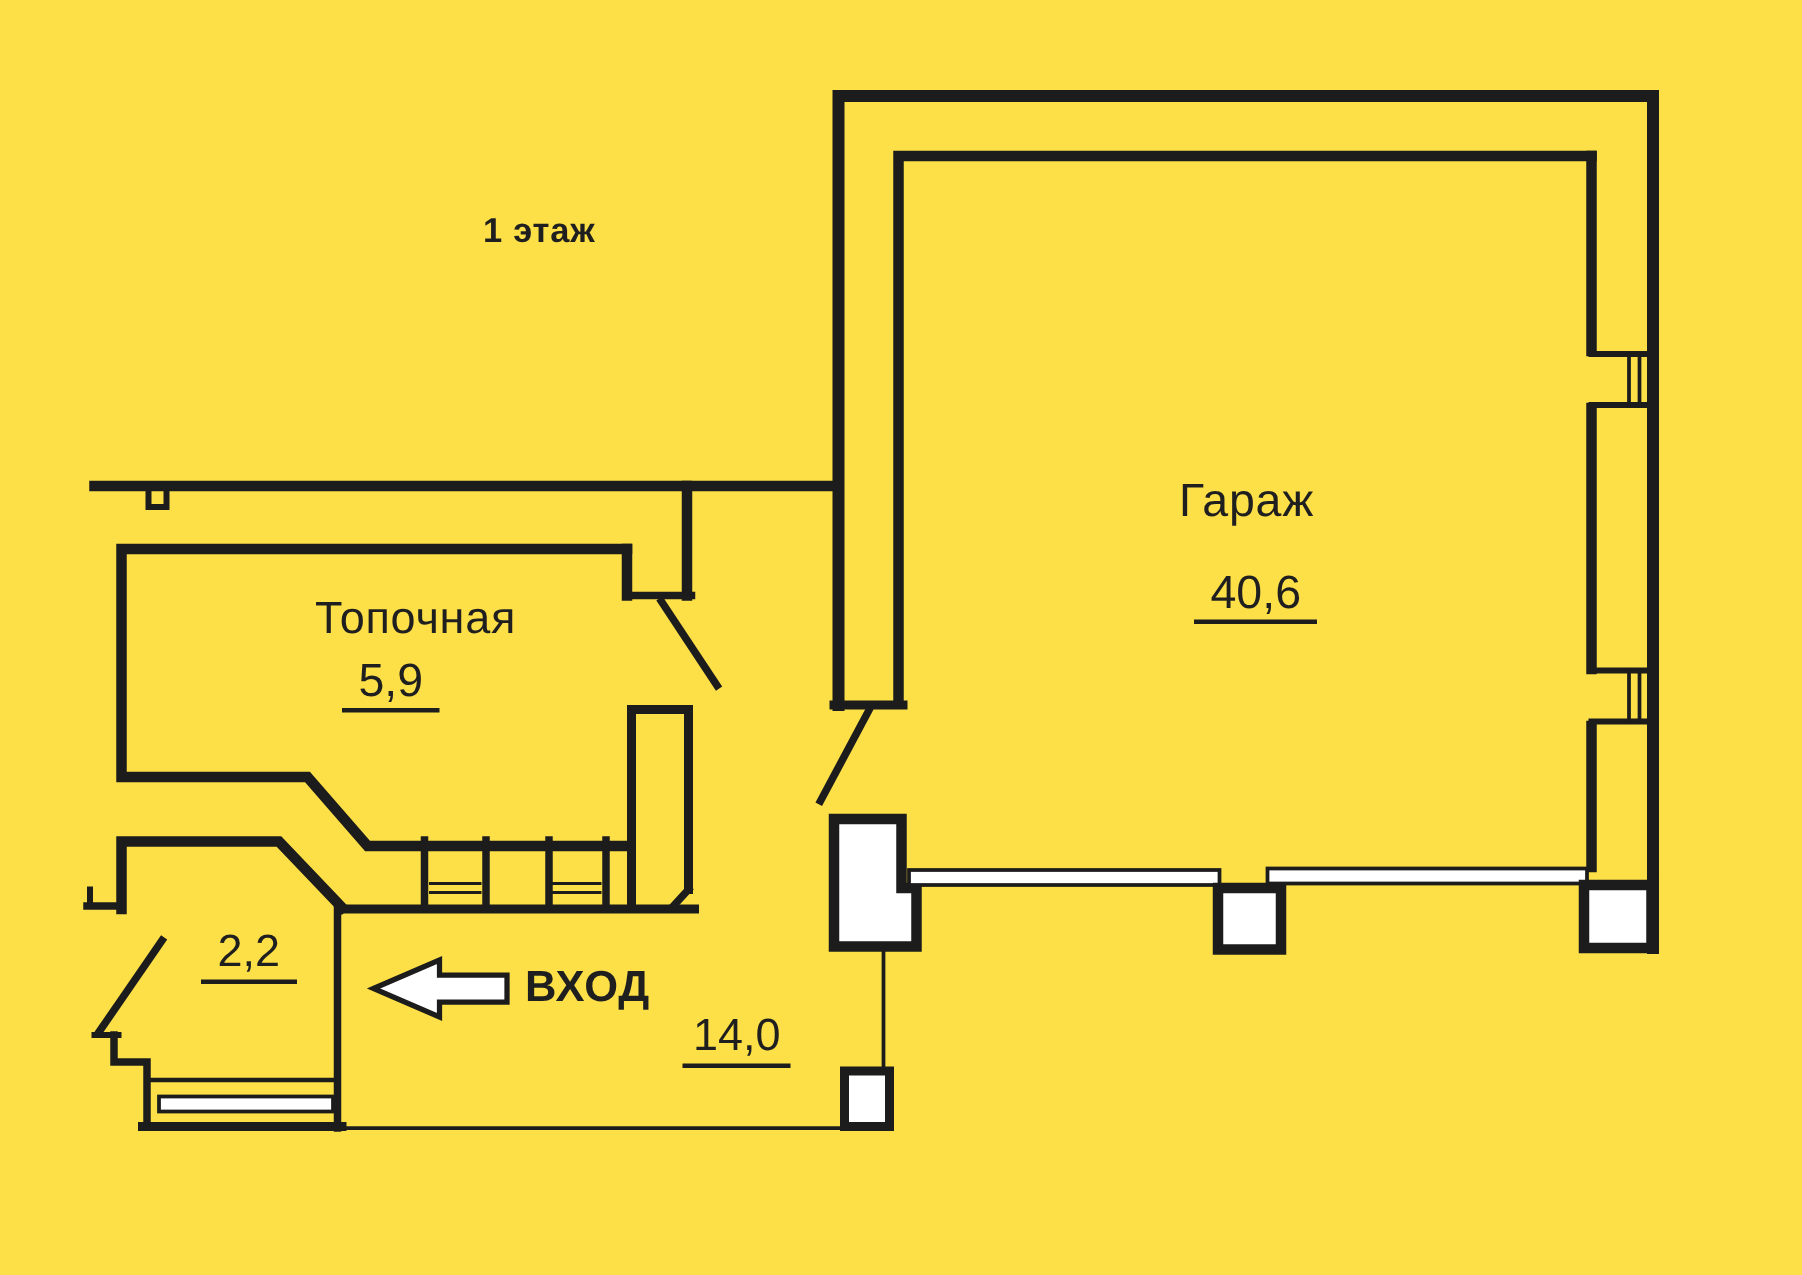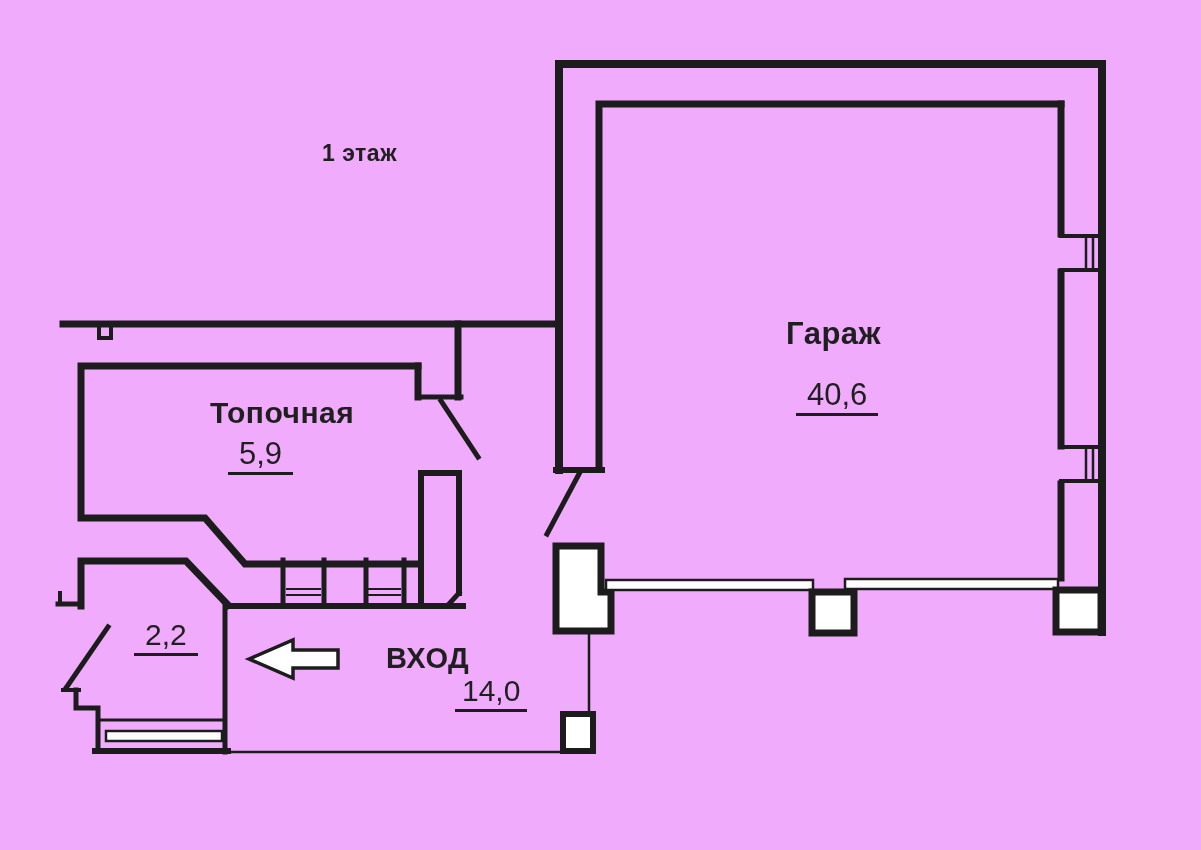--- a/index.html
+++ b/index.html
@@ -1,21 +1,21 @@
 <!DOCTYPE html>
 <html><head>
 <meta charset="utf-8">
 <style>
   html,body{margin:0;padding:0;background:#ffffff;}
   body{width:1201px;height:850px;overflow:hidden;
        font-family:"Liberation Sans", sans-serif;}
-  #plan{position:relative;width:1201px;height:850px;background:#f0abfc;}
+  #plan{position:relative;width:1201px;height:850px;background:#fde047;}
   #plan svg{position:absolute;left:0;top:0;}
   .label{position:absolute;color:#1f1f1f;white-space:nowrap;line-height:1;}
-  .room-name{font-size:30px;font-weight:700;letter-spacing:0.5px;text-align:right;}
+  .room-name{font-size:30px;font-weight:400;letter-spacing:0.5px;text-align:right;}
   .room-area{font-size:31px;font-weight:400;}
   .underlined{display:inline-block;border-bottom:3px solid #1d1d1d;padding:0 11px 3px 11px;}
   .floor-title{font-size:23px;font-weight:700;letter-spacing:0.5px;}
   .entrance-label{font-size:29px;font-weight:700;letter-spacing:0.5px;}
 </style>
 </head>
 <body>
 
 <div id="plan">
 
@@ -124,15 +124,15 @@
   </div>
 
   <div class="label room-area" style="left:134px;top:620px;font-size:30px;">
     <span class="underlined">2,2</span>
   </div>
 
   <div class="label room-area" style="left:455px;top:676px;font-size:30px;">
     <span class="underlined" style="padding:0 7px 3px 7px;text-align:center;">14,0</span>
   </div>
 
-  <div class="label entrance-label" style="left:350px;top:644px;margin-left:36px;">ВХОД</div>
+  <div class="label entrance-label" style="left:350px;top:644px;">ВХОД</div>
 
 </div>
 
 </body></html>

